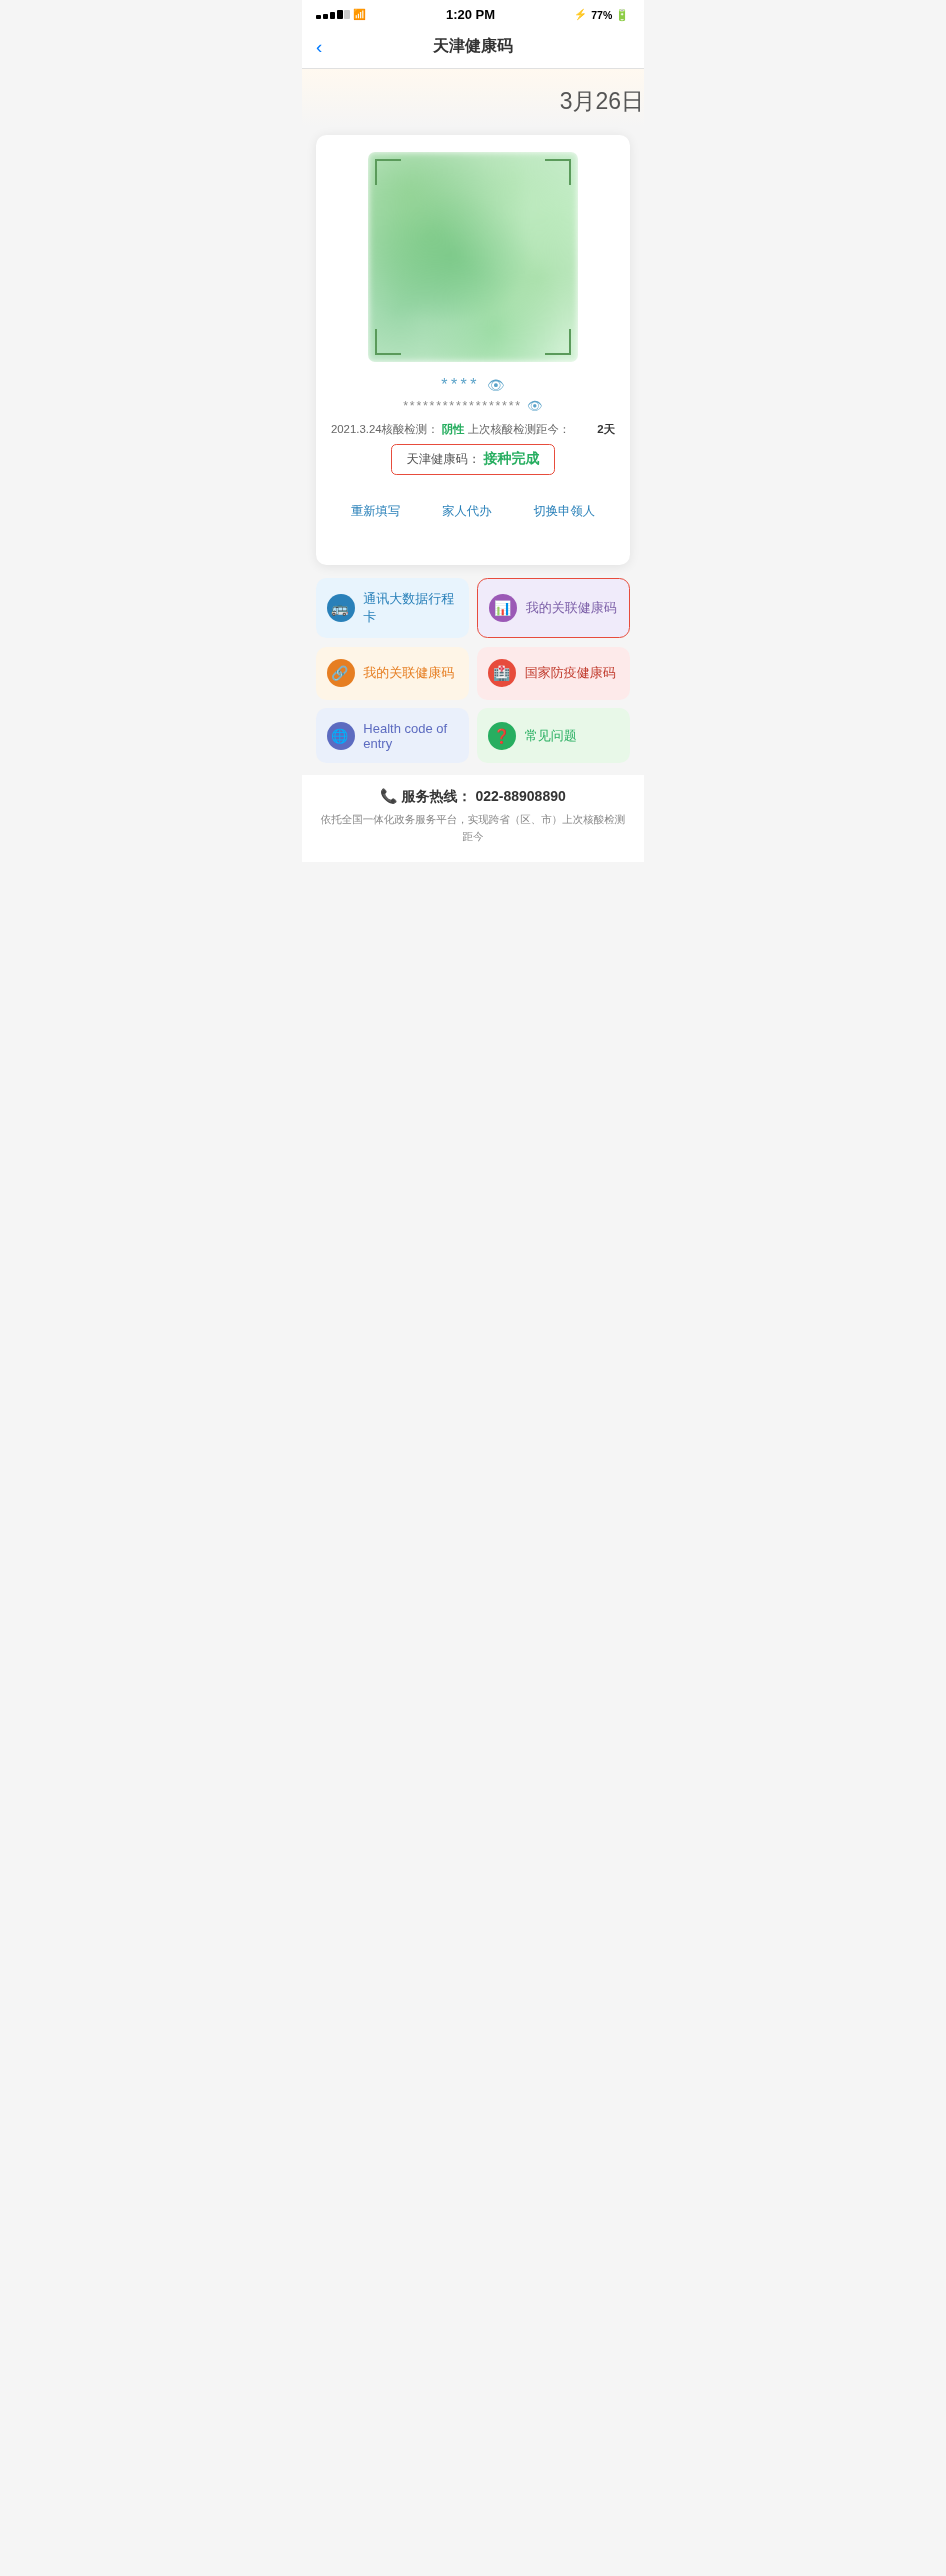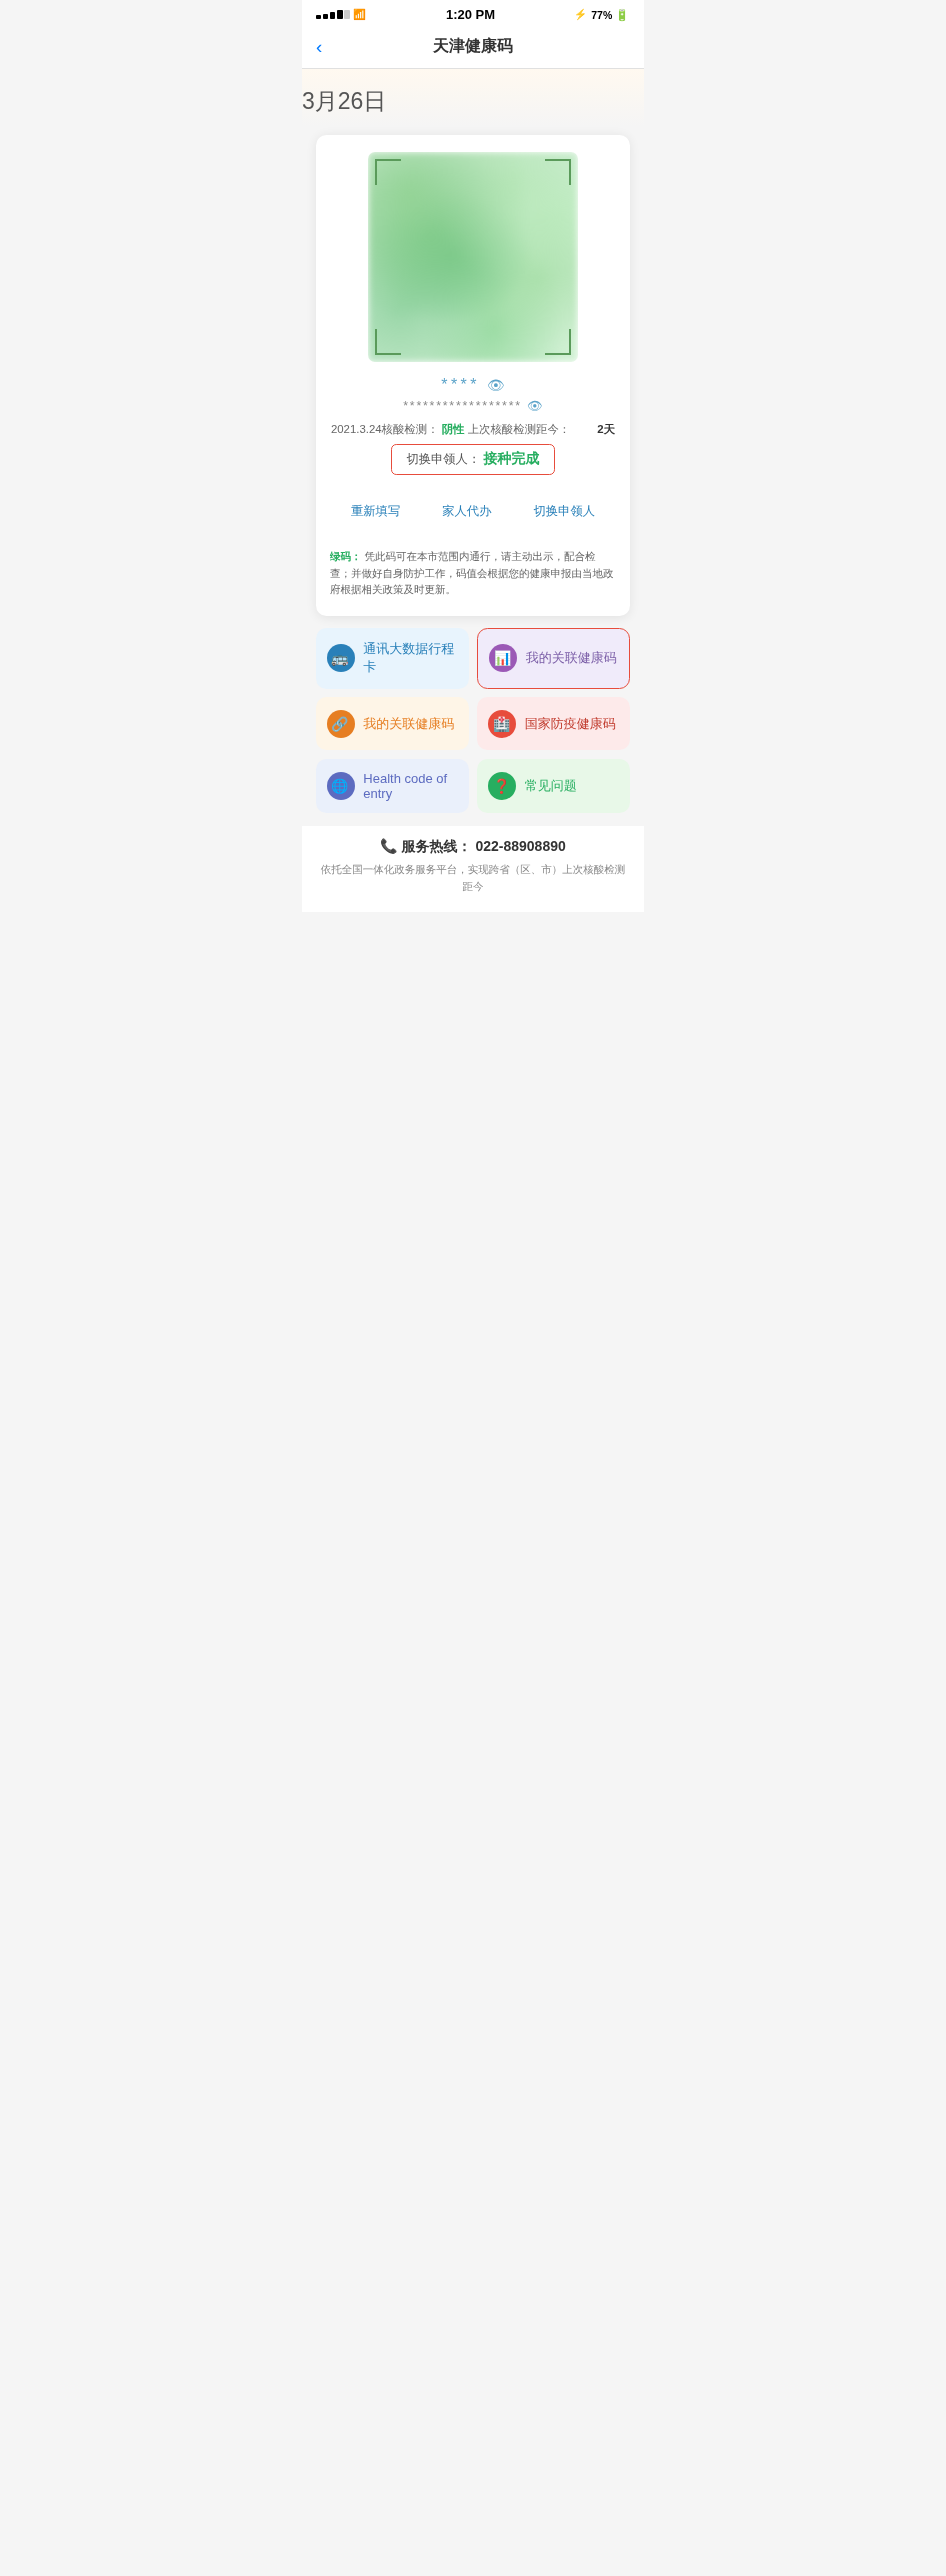--- a/index.html
+++ b/index.html
@@ -47,21 +47,21 @@
     }
     .header-title {
       font-size: 16px;
       font-weight: 600;
       color: #333;
     }
 
     
     .datetime-section {
       background: linear-gradient(180deg, #fff9f0 0%, #f5f5f5 100%);
-      text-align: left;
+      text-align: right;
       padding: 17.5px 0 8.8px;
     }
     .date-text {
       font-size: 23px;
       color: #555;
       font-weight: 400;
     }
     .time-text {
       font-size: 51px;
       font-weight: 300;
@@ -318,34 +318,30 @@
   </div>
 
   <div class="test-result">
     <span>2021.3.24核酸检测：</span>
     <span class="negative">阴性</span>
     <span>上次核酸检测距今：</span>
     <span class="days">2天</span>
   </div>
 
   <div class="vaccine-row">
-    <span>切换申领人：</span>
+    <span>天津健康码：</span>
     <span class="completed">接种完成</span>
   </div>
 
   <div class="action-links">
     <span class="action-link">重新填写</span>
     <span class="action-link">家人代办</span>
     <span class="action-link">切换申领人</span>
   </div>
 
-  <div class="description">
-    <span class="green-code">绿码：</span>
-    <span>凭此码可在本市范围内通行，请主动出示，配合检查；并做好自身防护工作，码值会根据您的健康申报由当地政府根据相关政策及时更新。</span>
-  </div>
 </div>
 
 <div class="btn-grid">
 
   <div class="btn-card blue-light">
     <div class="btn-icon blue-bg">🚌</div>
     <span>通讯大数据行程卡</span>
   </div>
 
   <div class="btn-card purple-light">

